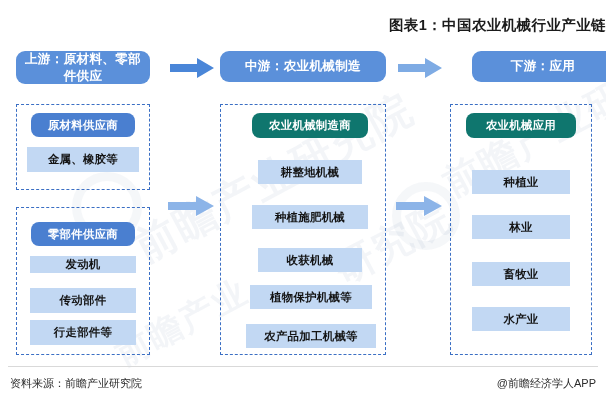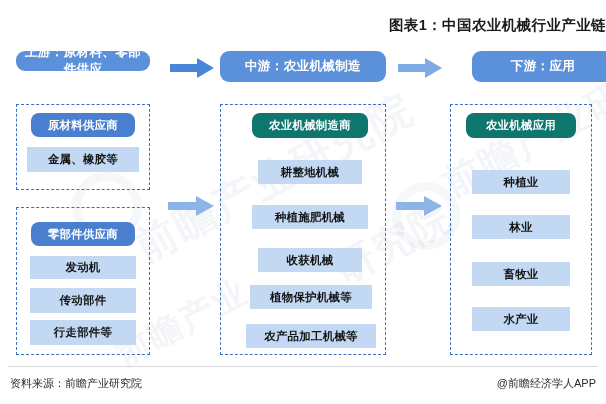--- a/index.html
+++ b/index.html
@@ -66,21 +66,21 @@
     font-weight: bold;
     display: flex;
     align-items: center;
     justify-content: center;
     text-align: center;
     line-height: 1.32;
     letter-spacing: 0.3px;
     box-sizing: border-box;
     padding: 2px 6px;
   }
-  #hdr-up   { left: 16px;  top: 51px; width: 134px; height: 20px; }
+  #hdr-up   { left: 16px;  top: 51px; width: 134px; height: 33px; }
   #hdr-mid  { left: 220px; top: 51px; width: 166px; height: 31px; }
   #hdr-down { left: 450px; top: 51px; width: 142px; height: 31px; margin-left: 22px; }
 
   
   .arrow {
     position: absolute;
     display: block;
   }
   #arrow-top-1 { left: 170px; top: 58px;  width: 44px; height: 20px; }
   #arrow-top-2 { left: 398px; top: 58px;  width: 44px; height: 20px; }
@@ -188,21 +188,21 @@
   <svg class="arrow" id="arrow-mid-2" viewBox="0 0 46 20" xmlns="http://www.w3.org/2000/svg">
     <path d="M0 6 H28 V0 L46 10 L28 20 V14 H0 Z" fill="#8cb4e8"></path>
   </svg>
 
   <div class="group" id="grp-raw"></div>
   <div class="grp-head" style="left:31px; top:113px; width:104px; height:24px;">原材料供应商</div>
   <div class="item" style="left:27px; top:147px; width:112px; height:25px;">金属、橡胶等</div>
 
   <div class="group" id="grp-parts"></div>
   <div class="grp-head" style="left:31px; top:222px; width:104px; height:24px;">零部件供应商</div>
-  <div class="item" style="left:30px; top:256px; width:106px; height:23px;">发动机</div>
+  <div class="item" style="left:30px; top:256px; width:106px; height:17px;">发动机</div>
   <div class="item" style="left:30px; top:288px; width:106px; height:25px;">传动部件</div>
   <div class="item" style="left:30px; top:320px; width:106px; height:25px;text-align:right;">行走部件等</div>
 
   <div class="group" id="grp-mfg"></div>
   <div class="grp-head light" style="left:252px; top:113px; width:116px; height:25px;">农业机械制造商</div>
   <div class="item" style="left:258px; top:160px; width:104px; height:24px;">耕整地机械</div>
   <div class="item" style="left:252px; top:205px; width:116px; height:24px;">种植施肥机械</div>
   <div class="item" style="left:258px; top:248px; width:104px; height:24px;">收获机械</div>
   <div class="item" style="left:250px; top:285px; width:122px; height:24px;">植物保护机械等</div>
   <div class="item" style="left:246px; top:324px; width:130px; height:24px;">农产品加工机械等</div>

